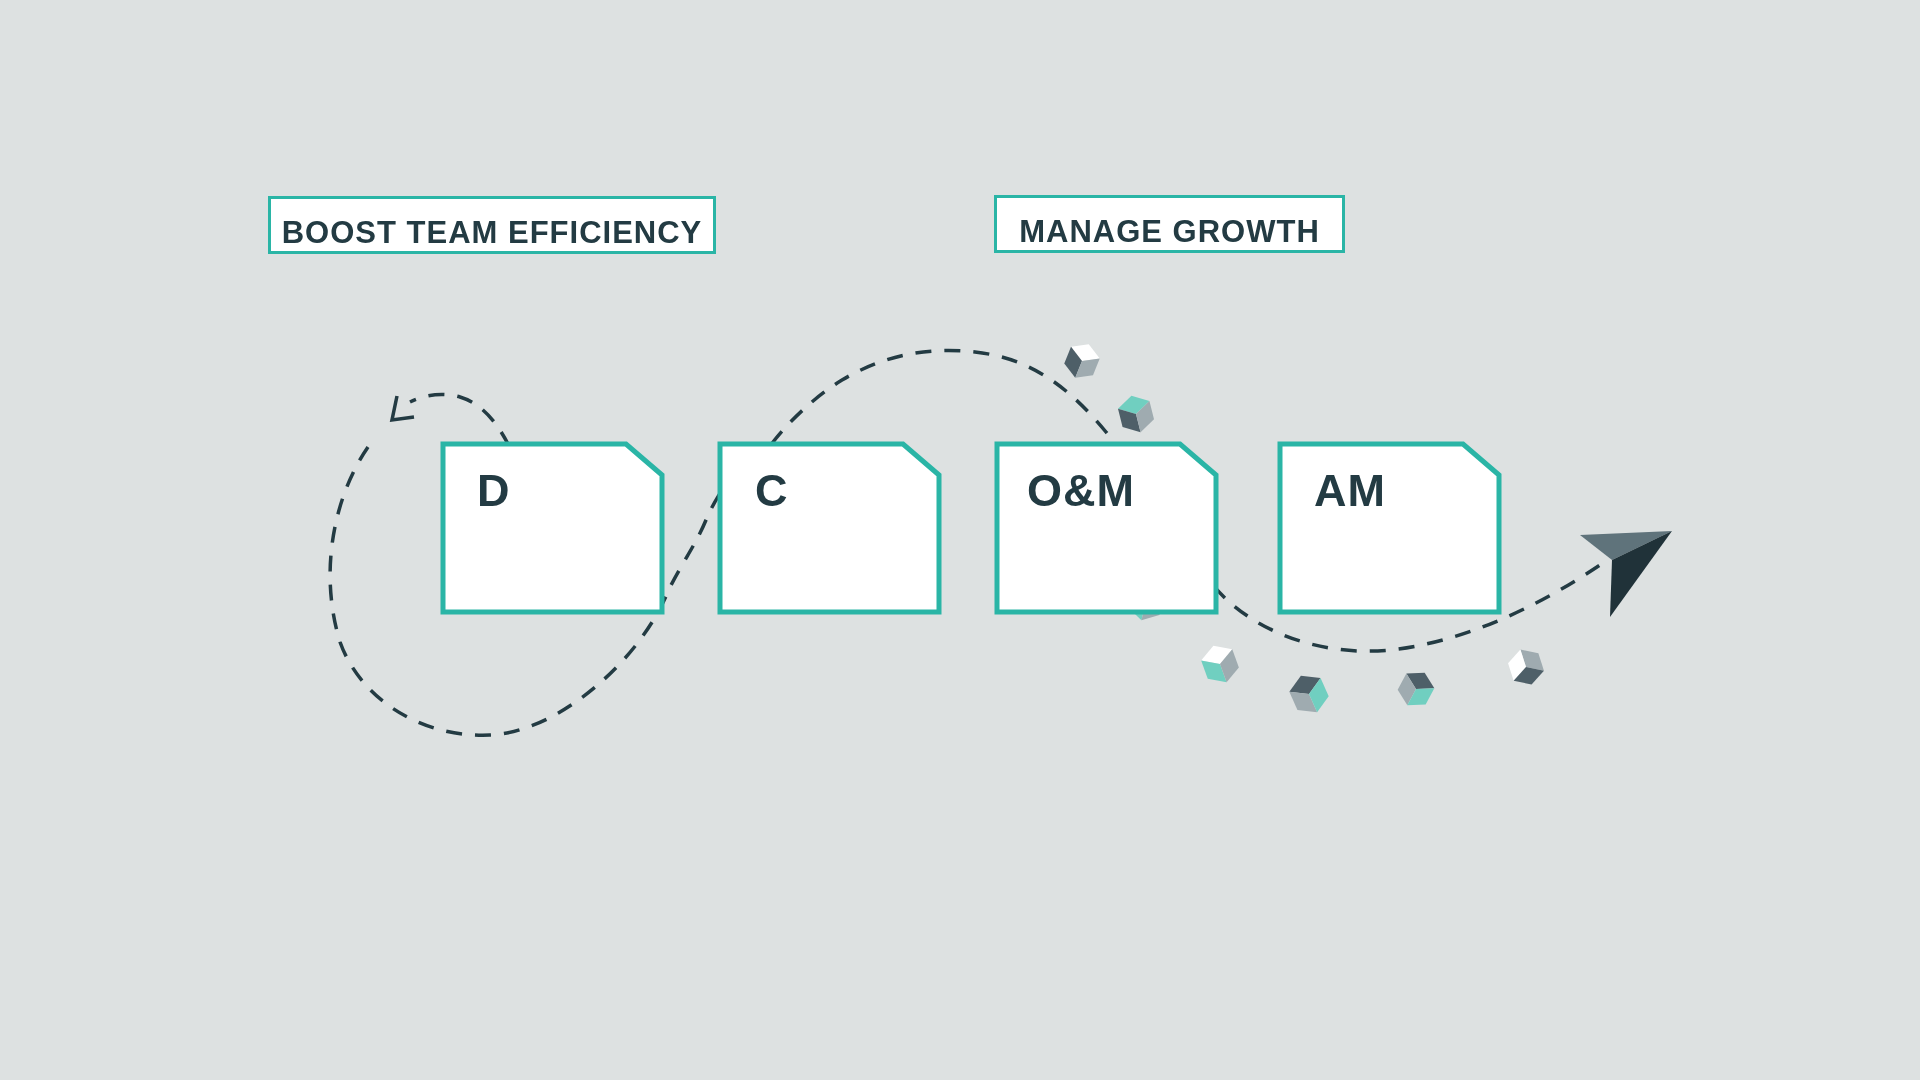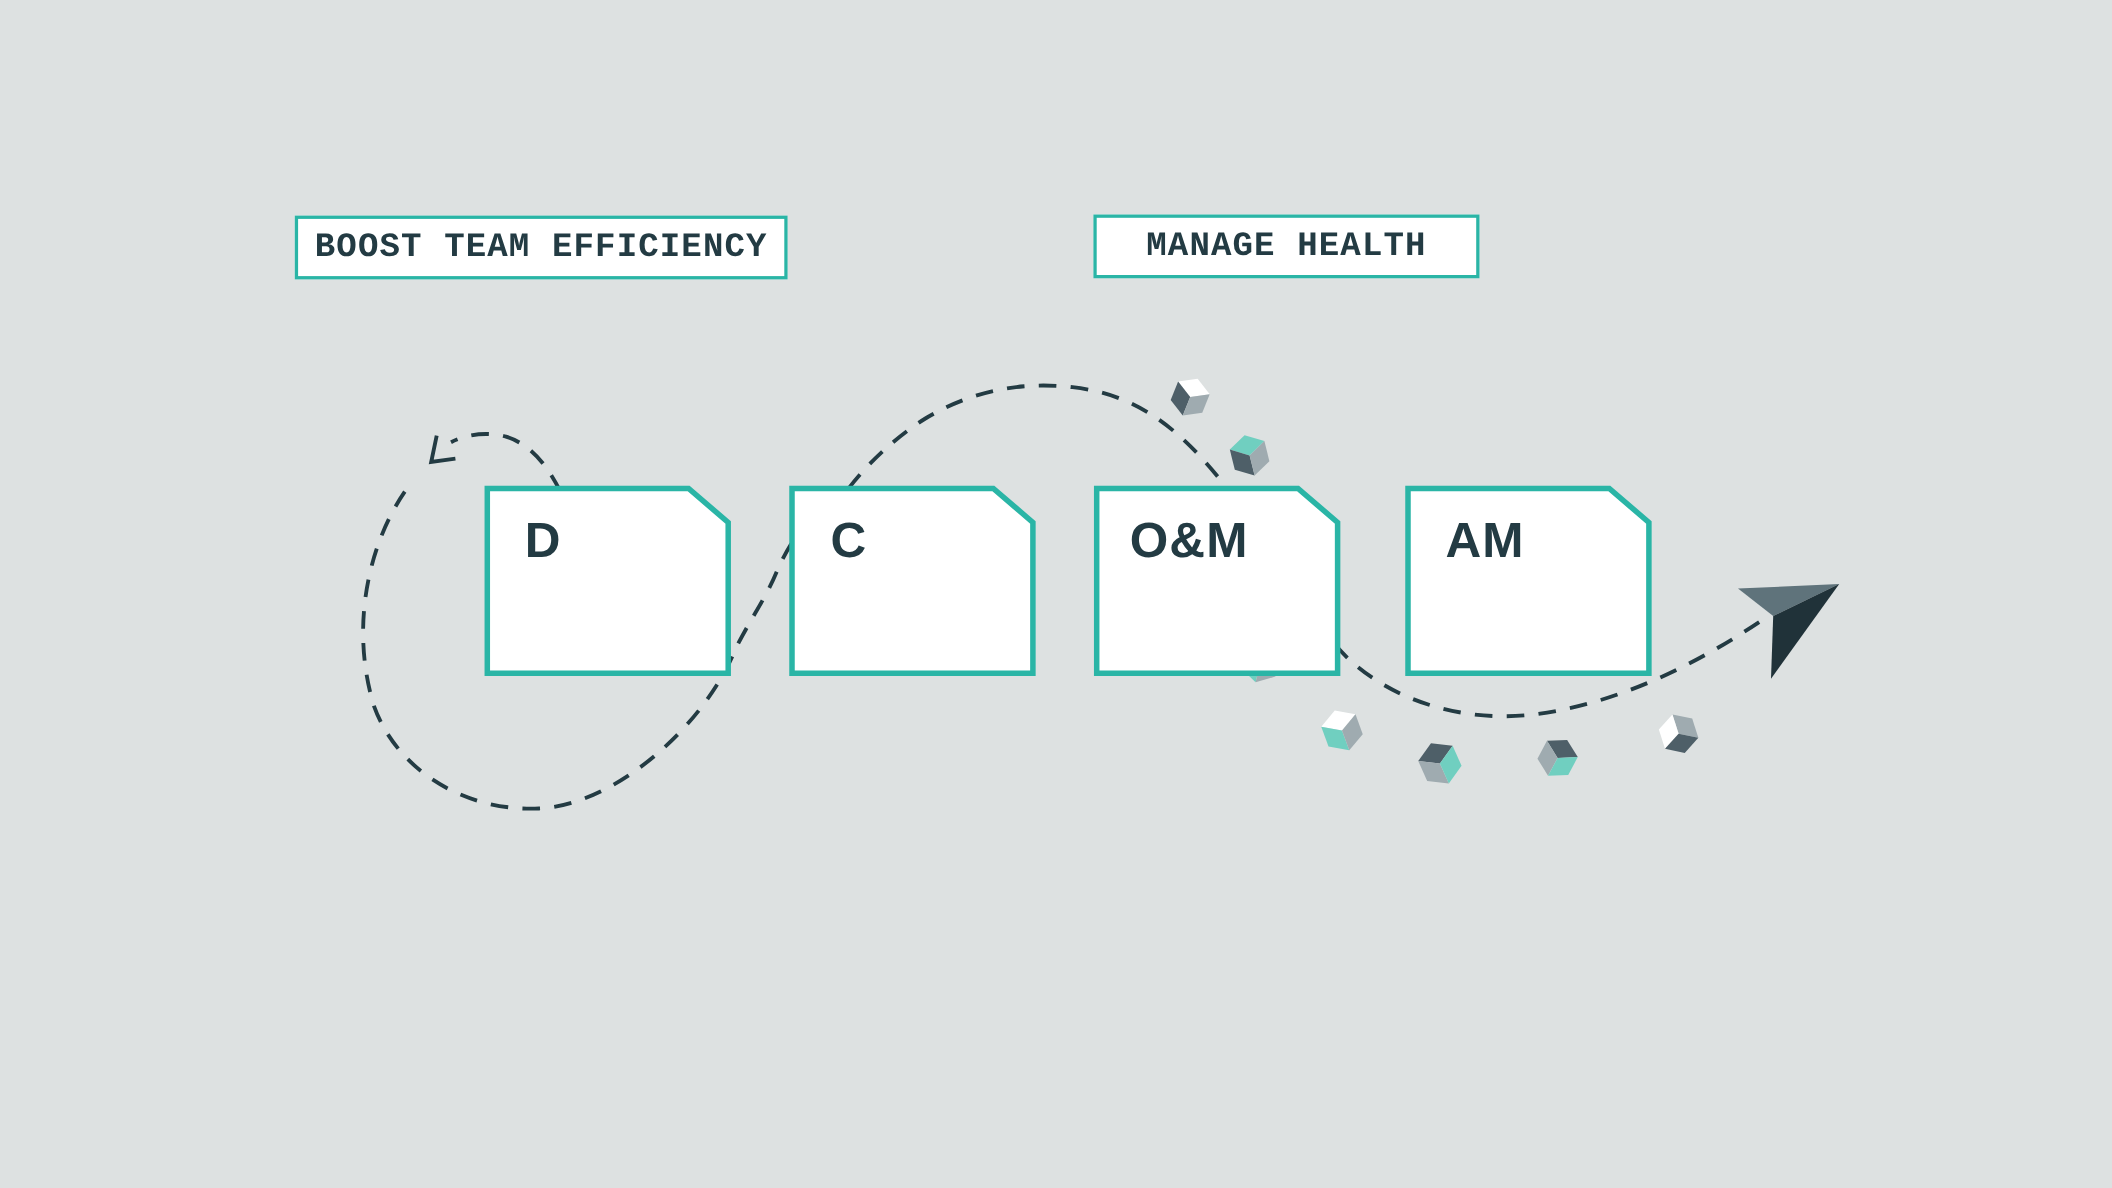--- a/index.html
+++ b/index.html
@@ -13,22 +13,22 @@
     font-family:"Liberation Sans",sans-serif;position:relative;overflow:hidden;
   }
   .stage{position:absolute;inset:0;}
   svg{position:absolute;left:0;top:0;}
   .dashed{fill:none;stroke:var(--ink);stroke-width:3.5;stroke-dasharray:16 13;}
   .solidline{fill:none;stroke:var(--ink);stroke-width:3.5;stroke-linejoin:miter;}
   .card-shape{fill:var(--card-bg);stroke:var(--teal);stroke-width:5;stroke-linejoin:miter;}
   .card-letter{font-family:"Liberation Sans",sans-serif;font-weight:bold;font-size:45px;fill:var(--ink);letter-spacing:1px;}
   .tag{
     position:absolute;background:var(--card-bg);border:3px solid var(--teal);
-    display:flex;align-items:center;justify-content:center;box-sizing:border-box;
-    font-weight:bold;font-size:31px;color:var(--ink);letter-spacing:1px;white-space:nowrap;font-family:Liberation Mono, monospace;
+    display:flex;align-items:flex-end;justify-content:center;box-sizing:border-box;
+    font-weight:bold;font-size:31px;color:var(--ink);letter-spacing:1px;white-space:nowrap;
   }
   .tag-boost{left:268px;top:196px;width:448px;height:58px;}
   .tag-manage{left:994px;top:195px;width:351px;height:58px;}
   .tag-improve{left:740px;top:866px;width:493px;height:59px;}
 </style>
 </head>
 <body>
 
 <div class="stage">
 
@@ -91,16 +91,16 @@
     <g>
       <polygon style="fill:var(--plane-light)" points="1580,535 1672,531 1612,560"></polygon>
       <polygon style="fill:var(--plane-dark)" points="1612,560 1672,531 1610,617"></polygon>
     </g>
   </svg>
 
   <div class="tag tag-boost">
     <span>BOOST TEAM EFFICIENCY</span>
   </div>
   <div class="tag tag-manage">
-    <span>MANAGE HEALTH</span>
+    <span>MANAGE GROWTH</span>
   </div>
 
 </div>
 
 </body></html>

